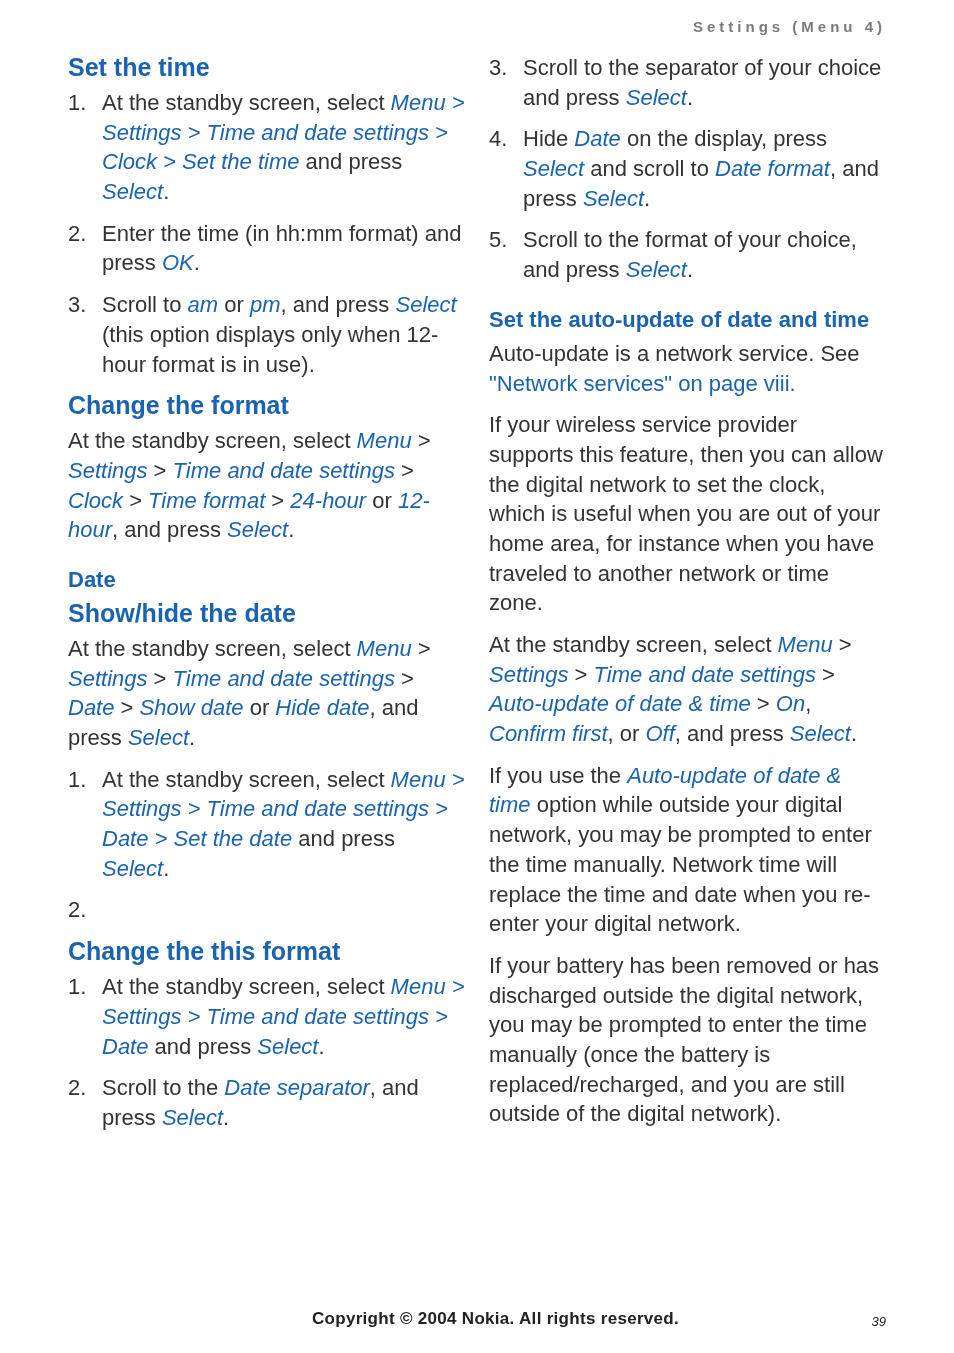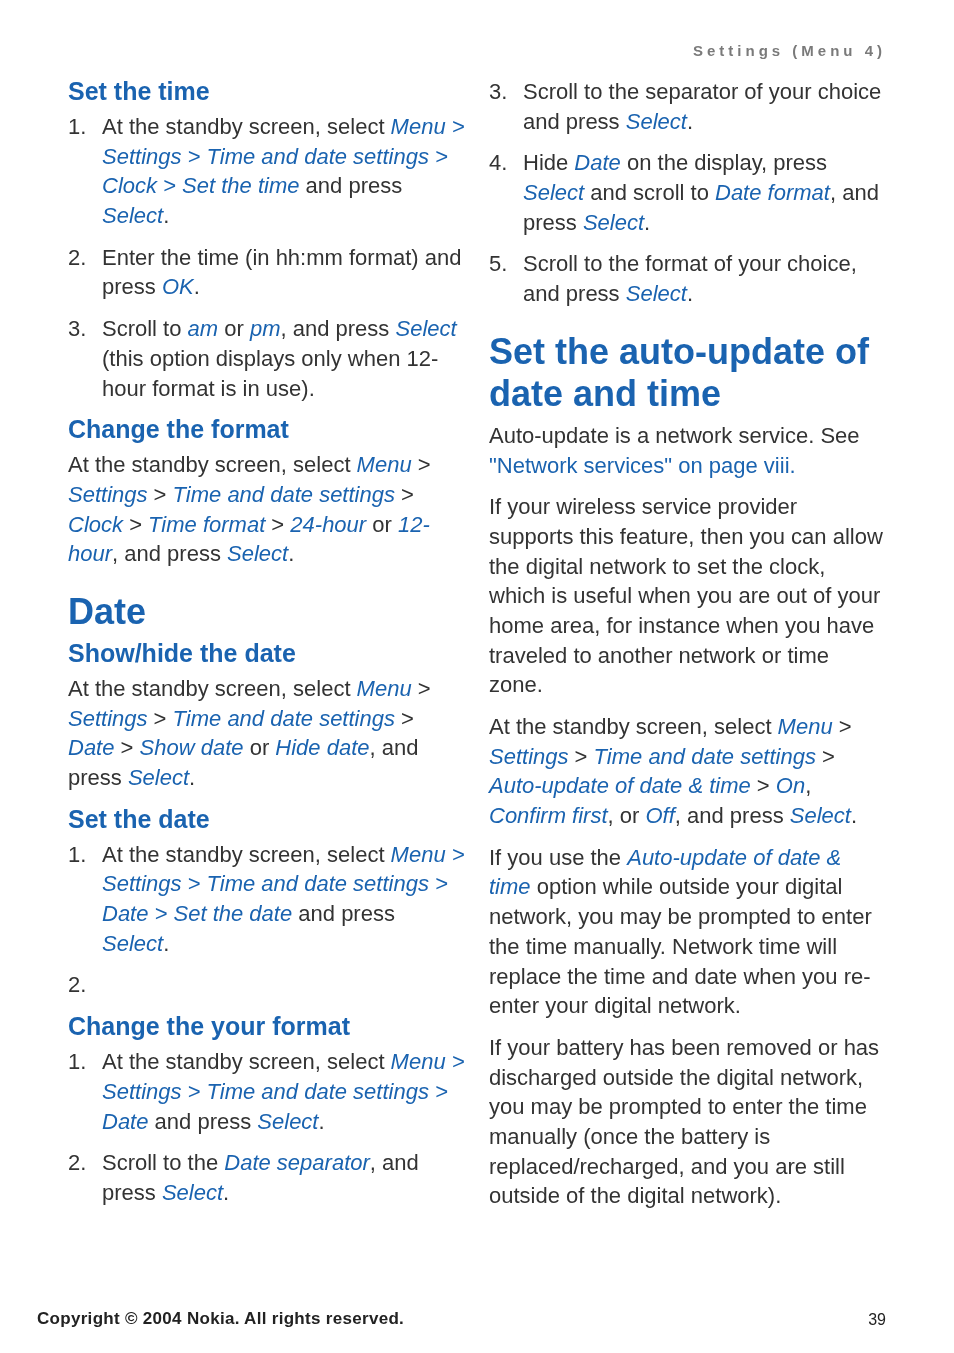--- a/index.html
+++ b/index.html
@@ -14,40 +14,39 @@
   .page {
     padding: 18px 68px 0 68px;
   }
   .running-head {
     text-align: right;
     color: #7a7a7a;
     letter-spacing: 4px;
     font-size: 15px;
     font-weight: 600;
     margin-bottom: 12px;
-    margin-top: 24px;
   }
   .cols {
     display: flex;
     gap: 24px;
   }
   .col {
     flex: 1;
     min-width: 0;
   }
   .h-blue-md {
     color: #1a63b0;
     font-size: 25px;
     font-weight: 600;
     margin-top: 6px;
     margin-bottom: 6px;
   }
   .h-blue-lg {
     color: #1a63b0;
-    font-size: 36px;
+    font-size: 22px;
     font-weight: 600;
     margin-top: 22px;
     margin-bottom: 6px;
   }
   ol {
     list-style: none;
     padding-left: 0;
   }
   ol li {
     display: flex;
@@ -65,32 +64,34 @@
     margin-bottom: 12px;
   }
   .it { font-style: italic; }
   .blue { color: #1a63b0; }
   .link { color: #1a63b0; }
   .footer {
     position: absolute;
     bottom: 24px;
     left: 0;
     width: 100%;
+    text-align: center;
     font-size: 17px;
     color: #222;
     font-weight: 600;
     letter-spacing: 0.3px;
     padding-left: 37px;
   }
   .pagenum {
     position: absolute;
     bottom: 24px;
     right: 68px;
-    font-size: 16px;
+    font-size: 13px;
     color: #222;
+    font-style: italic;
   }
 </style>
 </head>
 <body>
 
 <div class="page">
   <div class="running-head">Settings (Menu 4)</div>
 
   <div class="cols">
 
@@ -123,34 +124,33 @@
         <span>At the standby screen, select </span><span class="it blue">Menu</span><span> &gt; </span><span class="it blue">Settings</span><span> &gt; </span><span class="it blue">Time and date settings</span><span> &gt; </span><span class="it blue">Clock</span><span> &gt; </span><span class="it blue">Time format</span><span> &gt; </span><span class="it blue">24-hour</span><span> or </span><span class="it blue">12-hour</span><span>, and press </span><span class="it blue">Select</span><span>.</span>
       </p>
 
       <div class="h-blue-lg">Date</div>
 
       <div class="h-blue-md">Show/hide the date</div>
       <p class="body">
         <span>At the standby screen, select </span><span class="it blue">Menu</span><span> &gt; </span><span class="it blue">Settings</span><span> &gt; </span><span class="it blue">Time and date settings</span><span> &gt; </span><span class="it blue">Date</span><span> &gt; </span><span class="it blue">Show date</span><span> or </span><span class="it blue">Hide date</span><span>, and press </span><span class="it blue">Select</span><span>.</span>
       </p>
 
-      <div class="h-blue-md">Set the date</div>
       <ol>
         <li>
           <span class="num">1.</span>
           <span>
             <span>At the standby screen, select </span><span class="it blue">Menu &gt; Settings &gt; Time and date settings &gt; Date &gt; Set the date</span><span> and press </span><span class="it blue">Select</span><span>.</span>
           </span>
         </li>
         <li>
           <span class="num">2.</span>
         </li>
       </ol>
 
-      <div class="h-blue-md">Change the your format</div>
+      <div class="h-blue-md">Change the this format</div>
       <ol>
         <li>
           <span class="num">1.</span>
           <span>
             <span>At the standby screen, select </span><span class="it blue">Menu &gt; Settings &gt; Time and date settings &gt; Date</span><span> and press </span><span class="it blue">Select</span><span>.</span>
           </span>
         </li>
         <li>
           <span class="num">2.</span>
           <span>

